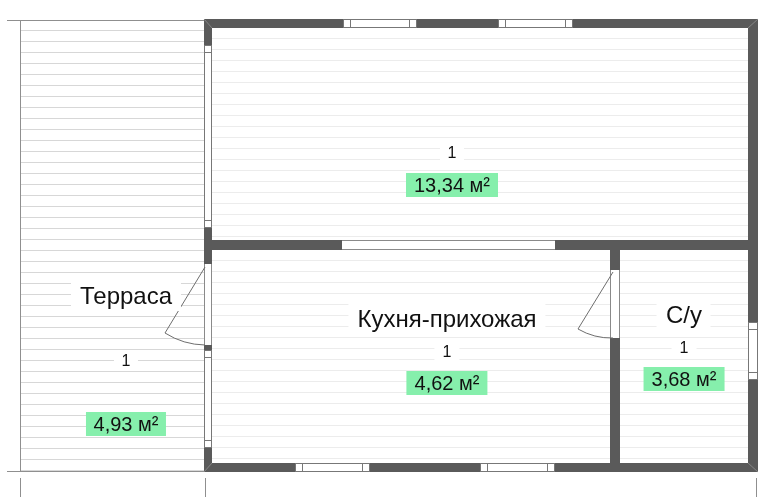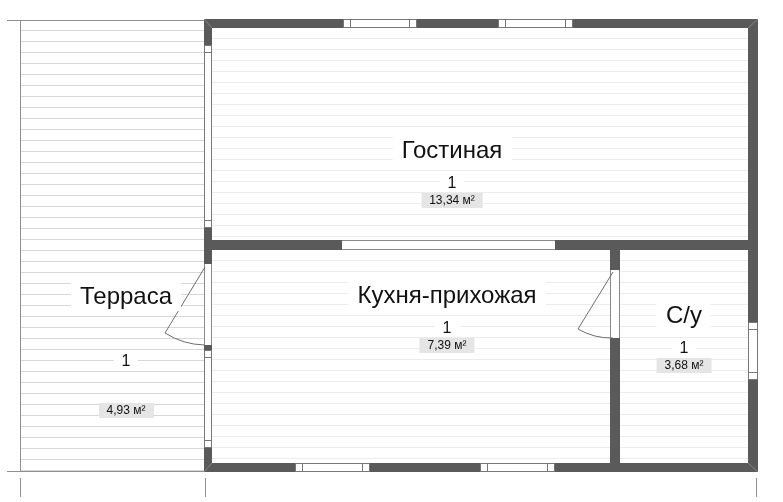--- a/index.html
+++ b/index.html
@@ -22,21 +22,21 @@
   
   .gap-v{position:absolute;background:#ffffff;border-left:1px solid #8a8a8a;border-right:1px solid #8a8a8a;box-sizing:border-box;}
   
   .passage{position:absolute;background:#ffffff;border-top:1px solid #8a8a8a;border-bottom:1px solid #8a8a8a;box-sizing:border-box;}
   
   .line{position:absolute;background:#8f8f8f;}
   
   .label{position:absolute;display:flex;flex-direction:column;align-items:center;transform:translateX(-50%);text-align:center;}
   .label .name{font-size:24px;line-height:1.15;background:#fff;padding:1px 9px;white-space:nowrap;}
   .label .num{font-size:16px;line-height:1.1;background:#fff;padding:1px 8px;margin-top:8px;}
-  .label .area{font-size:12px;line-height:1.1;background:#e5e5e5;padding:1px 8px;margin-top:1px;white-space:nowrap;}
+  .label .area{font-size:20px;line-height:1.1;background:#86efac;padding:1px 8px;margin-top:10px;white-space:nowrap;}
   svg.doors{position:absolute;left:0;top:0;pointer-events:none;}
 </style>
 </head>
 <body>
 
 <div class="plan">
 
   <div class="floor deck" style="left:21px;top:20px;width:184px;height:451px;"></div>
   <div class="floor interior" style="left:212px;top:28px;width:536px;height:212px;"></div>
   <div class="floor interior" style="left:212px;top:250px;width:398px;height:213px;"></div>
@@ -76,29 +76,28 @@
     <path d="M204,19 L212,28 M758,19 L748,28 M204,472 L212,463 M748,463 L758,472" stroke="#8f8f8f" stroke-width="0.8"></path>
   </svg>
 
   <div class="label" style="left:126px;top:281px;gap:32px;">
     <span class="name">Терраса</span>
     <span class="num">1</span>
     <span class="area">4,93 м²</span>
   </div>
 
   <div class="label" style="left:452px;top:135px;">
-    <span class="name">Гостиная</span>
     <span class="num">1</span>
     <span class="area">13,34 м²</span>
   </div>
 
-  <div class="label" style="left:447px;top:280px;justify-content:center;">
+  <div class="label" style="left:447px;top:304px;justify-content:center;">
     <span class="name">Кухня-прихожая</span>
     <span class="num">1</span>
-    <span class="area">7,39 м²</span>
+    <span class="area">4,62 м²</span>
   </div>
 
   <div class="label" style="left:684px;top:300px;">
     <span class="name">С/у</span>
     <span class="num">1</span>
     <span class="area">3,68 м²</span>
   </div>
 
 </div>
 

